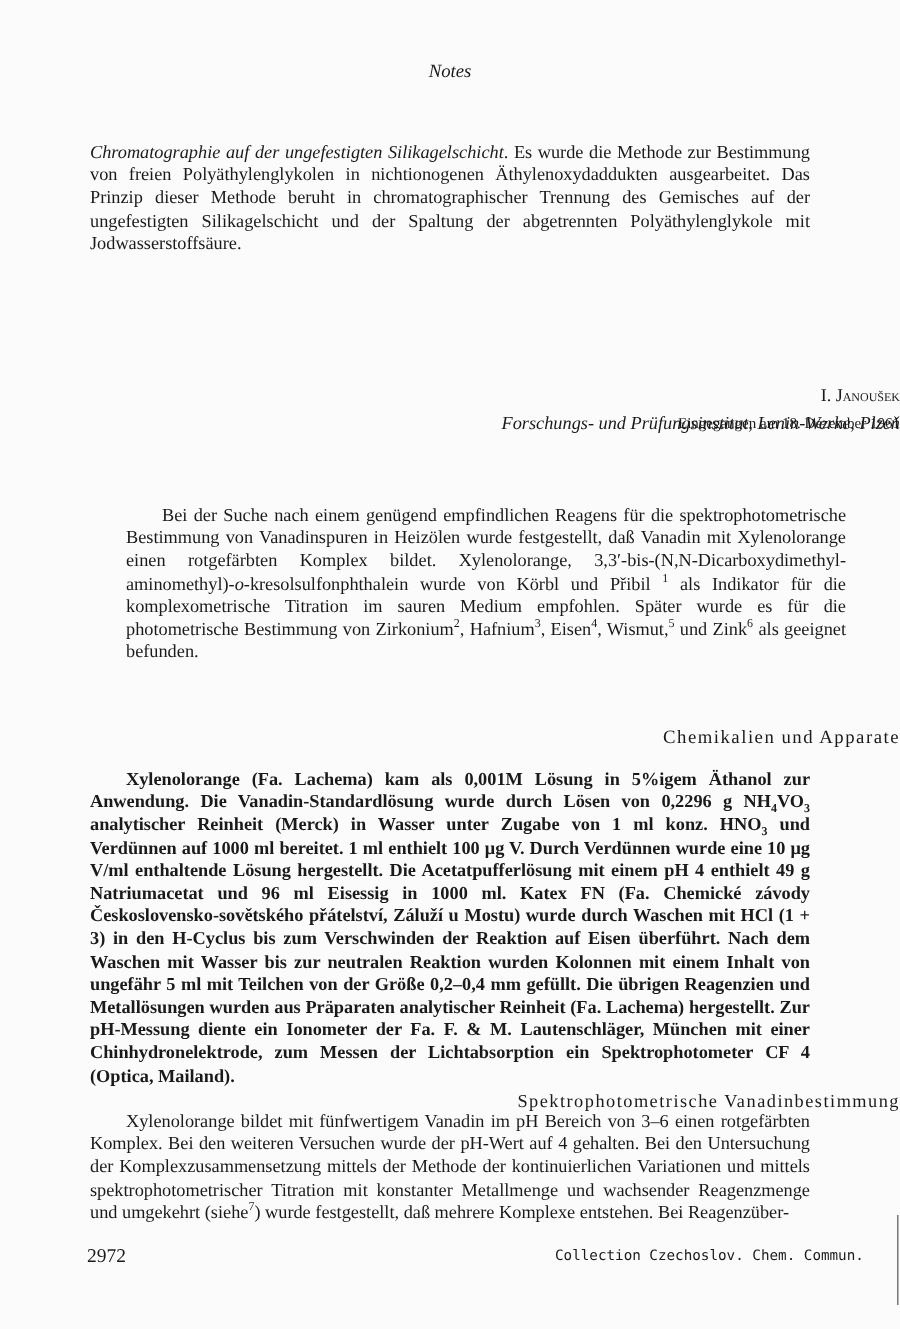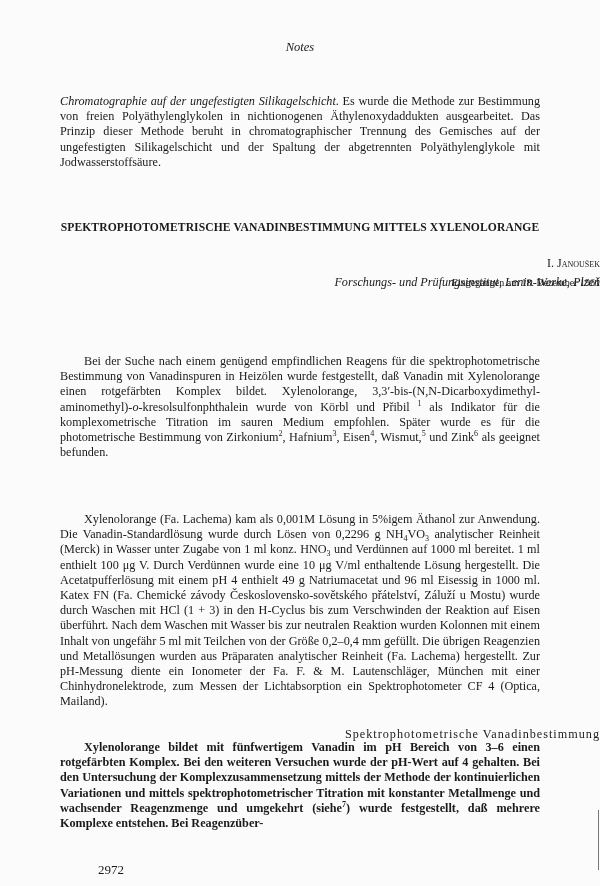--- a/index.html
+++ b/index.html
@@ -15,53 +15,54 @@
   .center { position:absolute; left:0; width:600px; text-align:right; }
   .author { top:256px; font-size:12px; }
   .sc { font-variant:small-caps; }
   .affil { top:275px; font-style:italic; font-size:12.2px; }
   .recv { top:277px; font-size:10px; }
   .h1 { top:458px; font-weight:bold; font-size:11.5px; }
   .h2 { top:484px; font-size:12.5px; letter-spacing:1px; }
   .h3 { top:727px; font-size:12.2px; letter-spacing:1px; }
   sup { font-size:8px; line-height:0; }
   sub { font-size:8px; line-height:0; }
-  .footer-num { position:absolute; left:58px; top:862px; font-size:13px;margin-left:40px; }
+  .footer-num { position:absolute; left:58px; top:829px; font-size:13px; }
   .footer-journal { position:absolute; left:370px; top:832px; font-family:"DejaVu Sans Mono","Liberation Mono",monospace; font-size:9.5px; }
   .edge { position:absolute; right:1px; top:810px; width:1px; height:60px; background:#777; }
 </style>
 </head>
 <body>
 
 <div class="page">
 
   <div class="runhead">Notes</div>
 
   <div class="para" style="top:69px;margin-top:25px;">
     <p><span class="it">Chromatographie auf der ungefestigten Silikagelschicht</span><span>. Es wurde die Methode zur Bestimmung von freien Polyäthylenglykolen in nichtionogenen Äthylenoxydaddukten ausgearbeitet. Das Prinzip dieser Methode beruht in chromatographischer Trennung des Gemisches auf der ungefestigten Silikagelschicht und der Spaltung der abgetrennten Polyäthylenglykole mit Jodwasserstoffsäure.</span></p>
   </div>
 
   <div class="title">
-    <div>SPEKTROPHOTOMETRISCHE VANADINBESTIMMUNG MITTELS XYLENOLORANGE</div>
   </div>
 
   <div class="center author"><span>I. </span><span class="sc">Janoušek</span></div>
   <div class="center affil">Forschungs- und Prüfungsinstitut, Lenin-Werke, Plzeň</div>
   <div class="center recv">Eingegangen am 18. Dezember 1961</div>
 
-  <div class="para" style="top:354px;">
+  <div class="para" style="top:336px;margin-left:24px;">
     <p class="indent"><span>Bei der Suche nach einem genügend empfindlichen Reagens für die spektrophotometrische Bestimmung von Vanadinspuren in Heizölen wurde festgestellt, daß Vanadin mit Xylenolorange einen rotgefärbten Komplex bildet. Xylenolorange, 3,3′-bis-(N,N-Dicarboxydimethyl-aminomethyl)-</span><span class="it">o</span><span>-kresolsulfonphthalein wurde von Körbl und Přibil </span><sup>1</sup><span> als Indikator für die komplexometrische Titration im sauren Medium empfohlen. Später wurde es für die photometrische Bestimmung von Zirkonium</span><sup>2</sup><span>, Hafnium</span><sup>3</sup><span>, Eisen</span><sup>4</sup><span>, Wismut,</span><sup>5</sup><span> und Zink</span><sup>6</sup><span> als geeignet befunden.</span></p>
   </div>
 
+  <div class="center h2">Chemikalien und Apparate</div>
 
-  <div class="para" style="top:512px;">
+  <div class="para" style="top:512px;font-weight:bold;">
     <p class="indent"><span>Xylenolorange (Fa. Lachema) kam als 0,001</span><span class="sc">M</span><span> Lösung in 5%igem Äthanol zur Anwendung. Die Vanadin-Standardlösung wurde durch Lösen von 0,2296 g NH</span><sub>4</sub><span>VO</span><sub>3</sub><span> analytischer Reinheit (Merck) in Wasser unter Zugabe von 1 ml konz. HNO</span><sub>3</sub><span> und Verdünnen auf 1000 ml bereitet. 1 ml enthielt 100 μg V. Durch Verdünnen wurde eine 10 μg V/ml enthaltende Lösung hergestellt. Die Acetatpufferlösung mit einem pH 4 enthielt 49 g Natriumacetat und 96 ml Eisessig in 1000 ml. Katex FN (Fa. Chemické závody Československo-sovětského přátelství, Záluží u Mostu) wurde durch Waschen mit HCl (1 + 3) in den H-Cyclus bis zum Verschwinden der Reaktion auf Eisen überführt. Nach dem Waschen mit Wasser bis zur neutralen Reaktion wurden Kolonnen mit einem Inhalt von ungefähr 5 ml mit Teilchen von der Größe 0,2–0,4 mm gefüllt. Die übrigen Reagenzien und Metallösungen wurden aus Präparaten analytischer Reinheit (Fa. Lachema) hergestellt. Zur pH-Messung diente ein Ionometer der Fa. F. &amp; M. Lautenschläger, München mit einer Chinhydronelektrode, zum Messen der Lichtabsorption ein Spektrophotometer CF 4 (Optica, Mailand).</span></p>
   </div>
 
   <div class="center h3">Spektrophotometrische Vanadinbestimmung</div>
 
-  <div class="para" style="top:740px;font-weight:bold;">
+  <div class="para" style="top:740px;">
     <p class="indent"><span>Xylenolorange bildet mit fünfwertigem Vanadin im pH Bereich von 3–6 einen rotgefärbten Komplex. Bei den weiteren Versuchen wurde der pH-Wert auf 4 gehalten. Bei den Untersuchung der Komplexzusammensetzung mittels der Methode der kontinuierlichen Variationen und mittels spektrophotometrischer Titration mit konstanter Metallmenge und wachsender Reagenzmenge und umgekehrt (siehe</span><sup>7</sup><span>) wurde festgestellt, daß mehrere Komplexe entstehen. Bei Reagenzüber-</span></p>
   </div>
 
   <div class="footer-num">2972</div>
+  <div class="footer-journal">Collection Czechoslov. Chem. Commun.</div>
   <div class="edge"></div>
 </div>
 
 </body></html>

